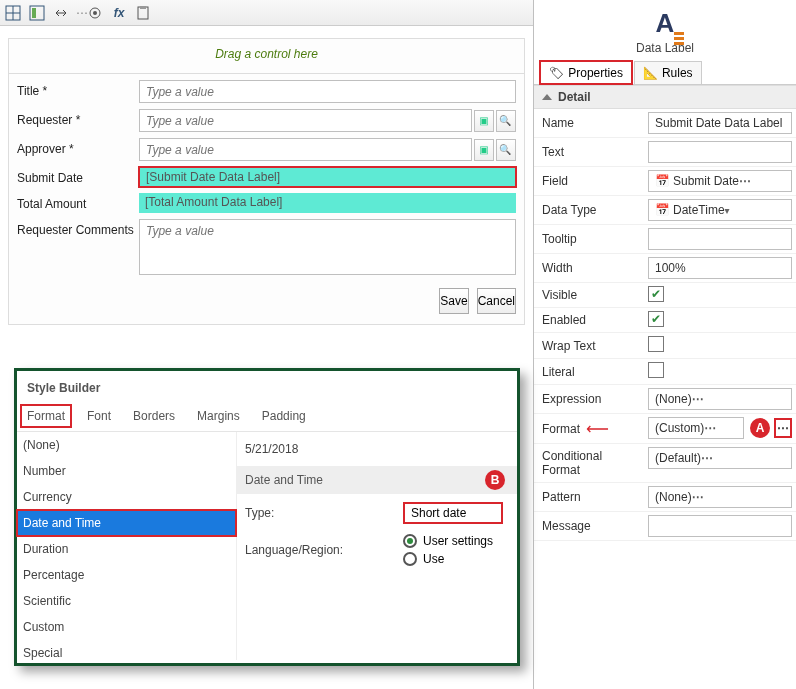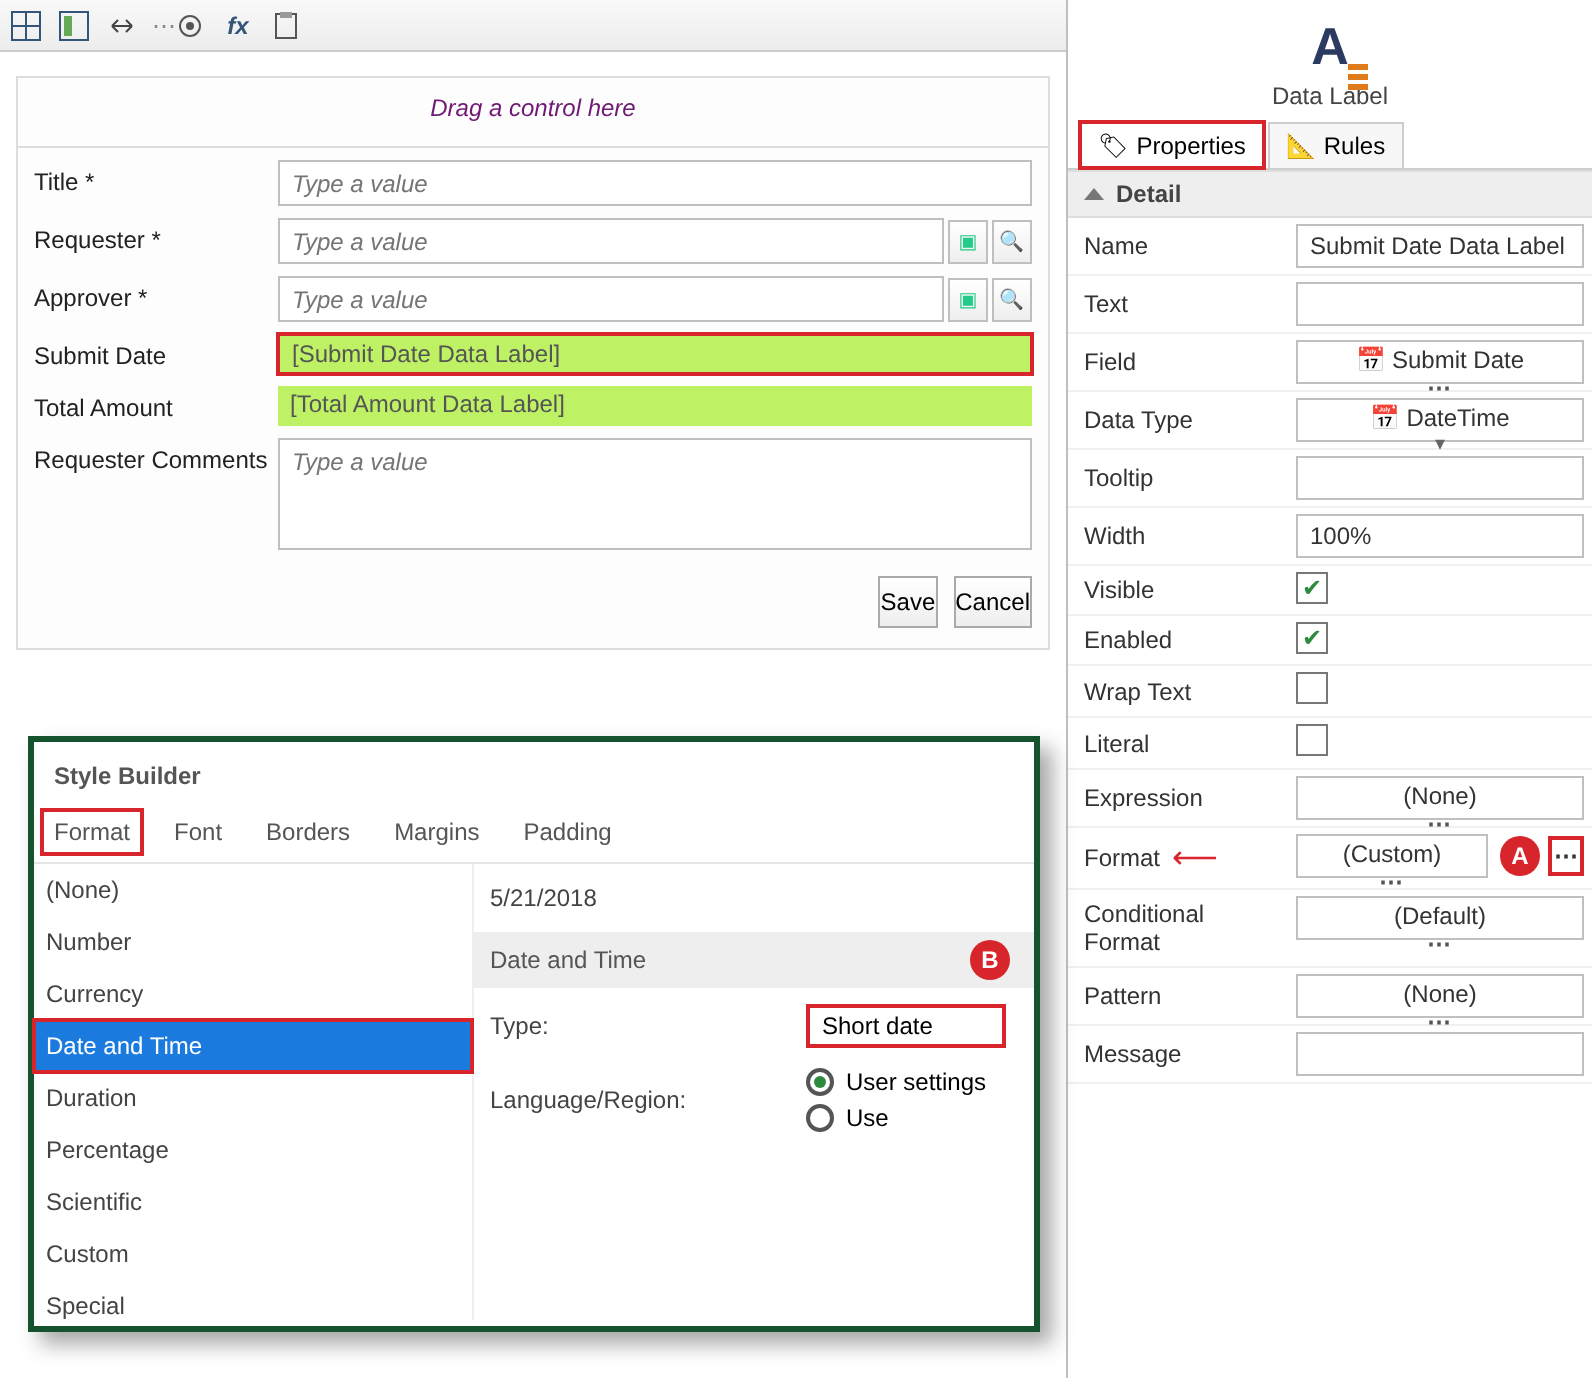--- a/index.html
+++ b/index.html
@@ -8,30 +8,30 @@
   .left-pane { width: 534px; border-right: 1px solid #bfbfbf; position: relative; }
   .right-pane { width: 262px; background: #fff; }
 
   
   .toolbar { height: 26px; background: linear-gradient(#f9f9f9,#ececec); border-bottom:1px solid #ccc; display:flex; align-items:center; padding:0 4px; gap:6px; }
   .tool-icon { width:18px; height:18px; display:flex; align-items:center; justify-content:center; color:#444; }
   .tool-sep { width:4px; text-align:center; color:#888; }
 
   
   .canvas-outer { padding: 12px 8px 8px 8px; }
-  .drag-hint { text-align:center; font-style:italic; color:#701a75; padding:8px 0 12px 0; border:1px solid #ddd; border-bottom:none; background:#fdfdfd; }
+  .drag-hint { text-align:center; font-style:italic; color:#4d7c0f; padding:8px 0 12px 0; border:1px solid #ddd; border-bottom:none; background:#fdfdfd; }
   .form-box { border:1px solid #ddd; background:#fdfdfd; padding: 6px 8px 10px 8px; }
   .form-row { display:flex; align-items:flex-start; margin-bottom:6px; }
   .form-label { width:122px; padding-top:4px; color:#222; }
   .form-field { flex:1; }
   .txt-input { width:100%; height:23px; border:1px solid #bfbfbf; padding:2px 6px; font-style:italic; color:#999; background:#fff; }
   .field-wrap { display:flex; gap:2px; align-items:center; }
   .field-wrap .txt-input { flex:1; }
   .mini-btn { width:20px; height:22px; border:1px solid #bfbfbf; background:linear-gradient(#fff,#eee); display:flex; align-items:center; justify-content:center; font-size:10px; color:#357; }
-  .readonly-field { width:100%; height:20px; border:1px solid #bfbfbf; padding:2px 6px; color:#555; background:#bef264; }
+  .readonly-field { width:100%; height:20px; border:1px solid #bfbfbf; padding:2px 6px; color:#555; background:#5eead4; }
   .highlight-red { outline:2px solid #d8252c; outline-offset:-1px; }
   .textarea-field { width:100%; height:56px; border:1px solid #bfbfbf; padding:4px 6px; font-style:italic; color:#999; resize:none; }
   .btn-row { display:flex; justify-content:flex-end; gap:8px; margin-top:10px; }
   .btn { padding:5px 0; border:1px solid #aaa; background:linear-gradient(#fff,#eee); cursor:pointer; }
 
   
   .style-builder { position:absolute; left:14px; top:368px; width:506px; height:298px; border:3px solid #14532d; background:#fff; box-shadow:6px 6px 10px rgba(0,0,0,0.35); }
   .sb-title { padding:10px 10px 10px 10px; font-weight:bold; color:#555; }
   .sb-tabs { display:flex; gap:10px; padding:0 4px 4px 4px; border-bottom:1px solid #e5e5e5; }
   .sb-tab { padding:4px 6px; color:#555; }
@@ -60,21 +60,21 @@
   .rp-title { margin-top:2px; color:#444; font-size:12px; }
   .rp-tabs { display:flex; gap:2px; border-bottom:1px solid #ccc; padding:6px 6px 0 6px; align-items:flex-end; }
   .rp-tab { padding:4px 8px; border:1px solid #ccc; border-bottom:none; background:#f7f7f7; display:flex; align-items:center; gap:4px; }
   .rp-tab.active { background:#fff; outline:2px solid #d8252c; outline-offset:-1px; }
   .rp-section-head { background:#eee; padding:4px 8px; color:#444; border-top:1px solid #ddd; border-bottom:1px solid #ddd; display:flex; align-items:center; gap:6px; }
   .rp-caret { display:inline-block; width:0; height:0; border-left:5px solid transparent; border-right:5px solid transparent; border-bottom:6px solid #777; }
   .rp-grid { display:grid; grid-template-columns: 110px 1fr; }
   .rp-cell-l { padding:5px 8px; border-bottom:1px solid #f0f0f0; color:#333; display:flex; align-items:center; }
   .rp-cell-r { padding:3px 4px 3px 4px; border-bottom:1px solid #f0f0f0; }
   .rp-input { width:100%; height:22px; border:1px solid #bfbfbf; padding:2px 6px; color:#333; background:#fff; }
-  .rp-input.drop { display:flex; align-items:center; justify-content:space-between;flex-direction:column; }
+  .rp-input.drop { display:flex; align-items:center; justify-content:flex-start; }
   .rp-input .dd-caret { color:#666; font-size:10px; }
   .rp-input .dd-ell { font-weight:bold; color:#555; letter-spacing:1px; }
   .rp-check { width:16px; height:16px; border:1px solid #777; display:inline-flex; align-items:center; justify-content:center; color:#2e8b3d; font-size:12px; background:#fff; }
   .format-arrow { color:#d8252c; font-size:16px; margin-left:6px; }
   .ell-btn { width:18px; height:20px; border:2px solid #d8252c; display:inline-flex; align-items:center; justify-content:center; margin-left:4px; font-weight:bold; color:#333; }
   .rp-format-row { display:flex; align-items:center; }
   .rp-format-row .rp-input { flex:1; }
   .badge-a { width:20px; height:20px; border-radius:50%; background:#d8252c; color:#fff; display:flex; align-items:center; justify-content:center; font-weight:bold; margin-left:6px; }
   .icon-mini { width:14px; height:14px; margin-right:4px; display:inline-block; }
 </style>

